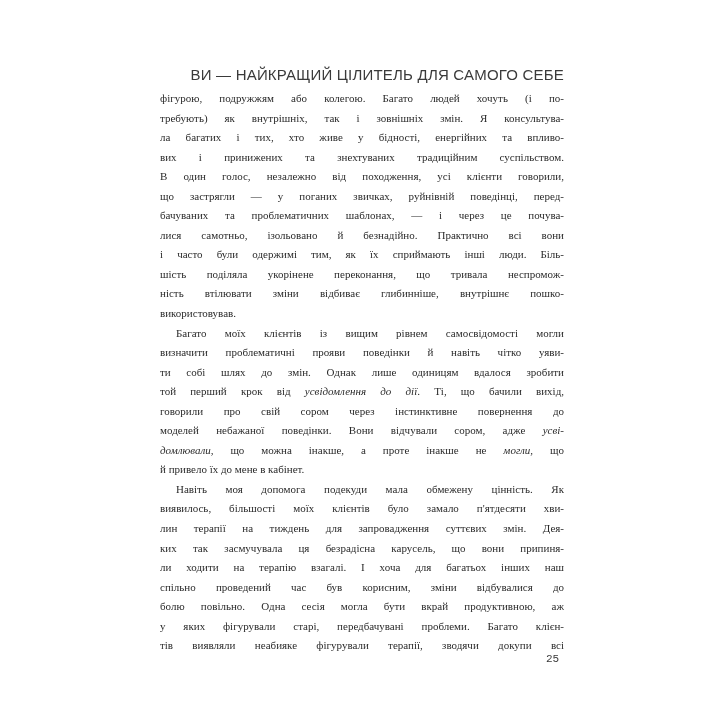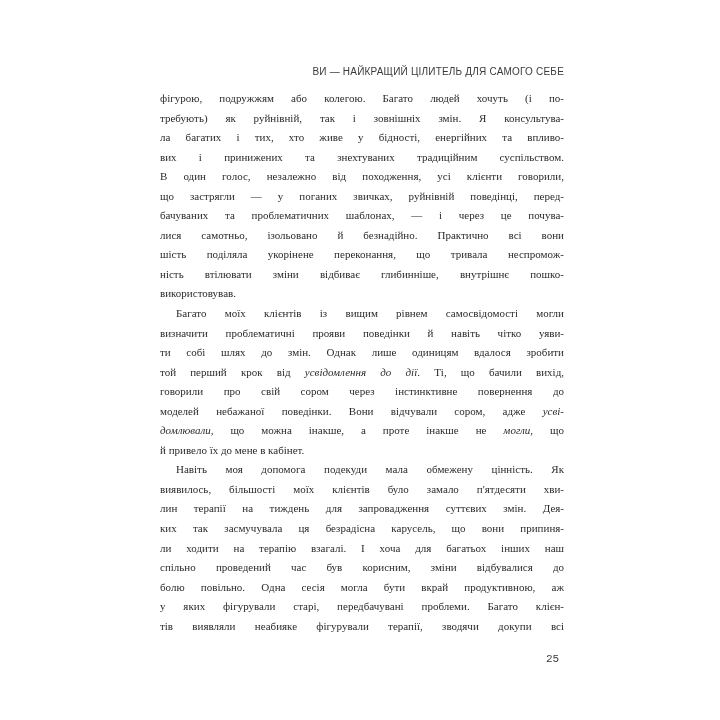--- a/index.html
+++ b/index.html
@@ -17,21 +17,21 @@
       position: absolute;
       left: 0; top: 0;
       width: 720px; height: 720px;
       background: #ffffff;
     }
     .running-header {
       position: absolute;
       top: 66px;
       right: 156px;
       font-family: "Liberation Sans", sans-serif;
-      font-size: 10px;
+      font-size: 15px;
       letter-spacing: 0.2px;
       color: #3a3a3a;
       white-space: nowrap;
     }
     .text-block {
       position: absolute;
       left: 160px;
       top: 89px;
       width: 404px;
       font-family: "Liberation Serif", serif;
@@ -66,27 +66,28 @@
   </style>
 </head>
 <body>
 
 <div class="page">
   <div class="running-header">ВИ — НАЙКРАЩИЙ ЦІЛИТЕЛЬ ДЛЯ САМОГО СЕБЕ</div>
 
   <div class="text-block" id="text-block">
       <div>
         <span class="line">фігурою, подружжям або колегою. Багато людей хочуть (і по-</span>
-        <span class="line">требують) як руйнівній, так і зовнішніх змін. Я консультува-</span>
+        <span class="line">требують) як внутрішніх, так і зовнішніх змін. Я консультува-</span>
         <span class="line">ла багатих і тих, хто живе у бідності, енергійних та впливо-</span>
         <span class="line">вих і принижених та знехтуваних традиційним суспільством.</span>
         <span class="line">В один голос, незалежно від походження, усі клієнти говорили,</span>
         <span class="line">що застрягли — у поганих звичках, руйнівній поведінці, перед-</span>
         <span class="line">бачуваних та проблематичних шаблонах, — і через це почува-</span>
         <span class="line">лися самотньо, ізольовано й безнадійно. Практично всі вони</span>
+        <span class="line">і часто були одержимі тим, як їх сприймають інші люди. Біль-</span>
         <span class="line">шість поділяла укорінене переконання, що тривала неспромож-</span>
         <span class="line">ність втілювати зміни відбиває глибинніше, внутрішнє пошко-</span>
         <span class="line last">використовував.</span>
       </div>
       <div>
         <span class="line indent">Багато моїх клієнтів із вищим рівнем самосвідомості могли</span>
         <span class="line">визначити проблематичні прояви поведінки й навіть чітко уяви-</span>
         <span class="line">ти собі шлях до змін. Однак лише одиницям вдалося зробити</span>
         <span class="line">той перший крок від <em>усвідомлення до дії</em>. Ті, що бачили вихід,</span>
         <span class="line">говорили про свій сором через інстинктивне повернення до</span>

